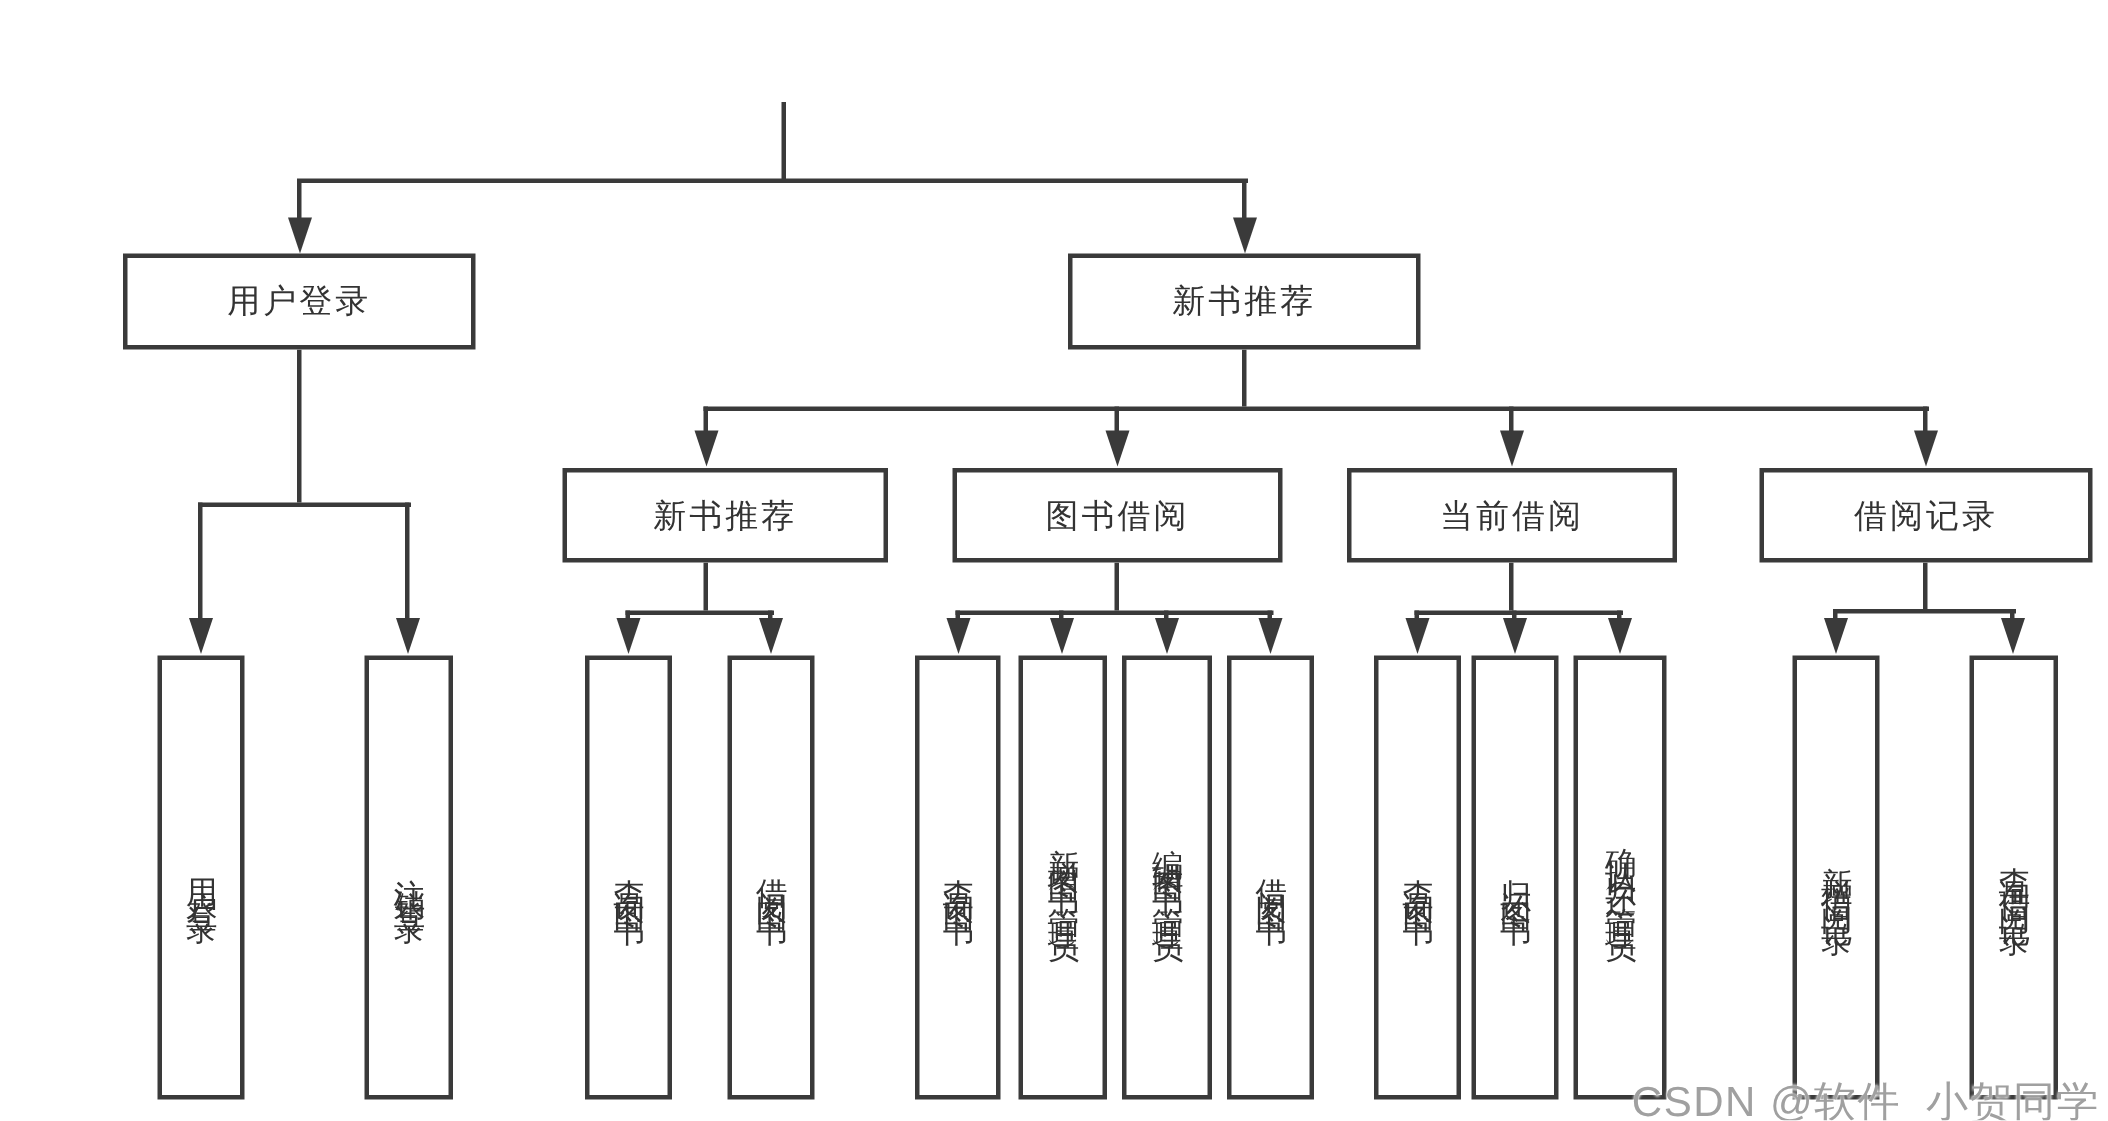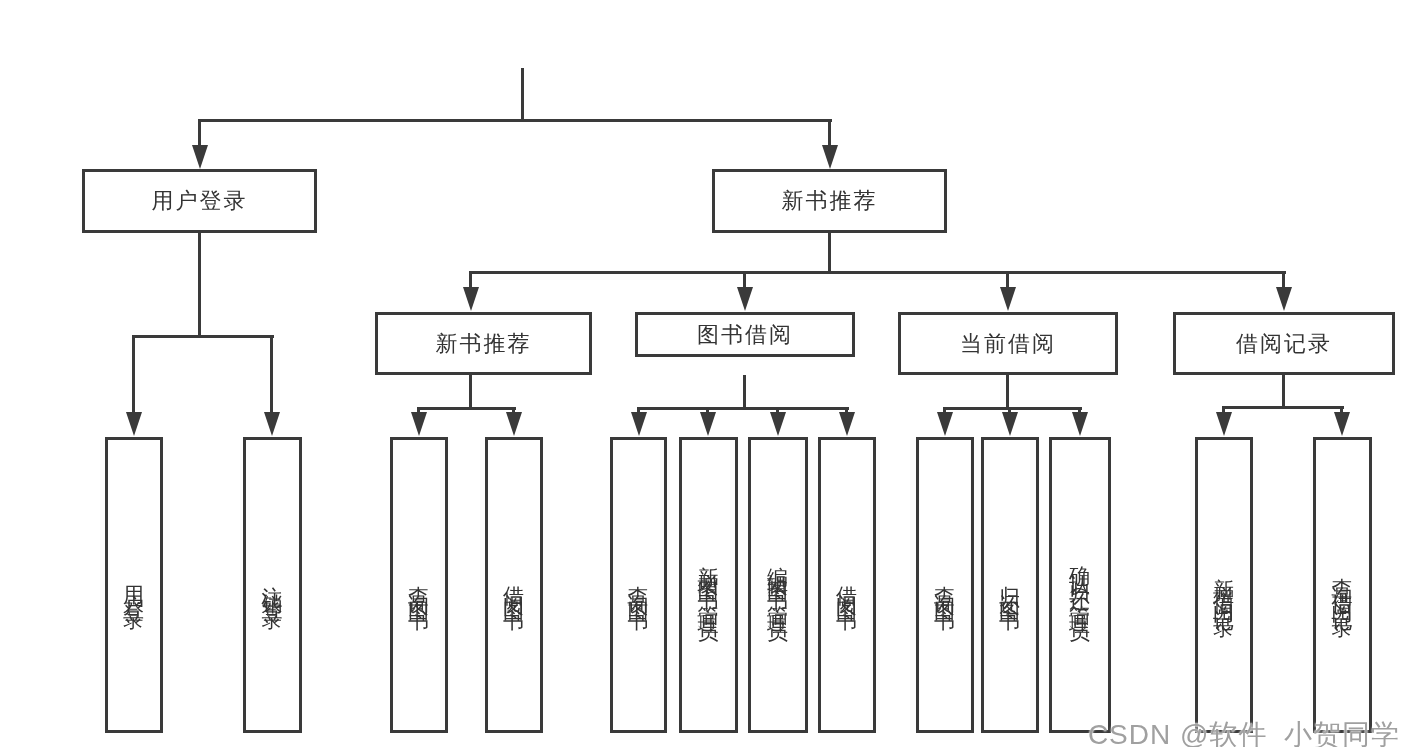--- a/index.html
+++ b/index.html
@@ -140,21 +140,21 @@
       <div class="head"></div>
   </div>
   <div class="arrow" style="left:1276px; top:271px; height:40px;">
     <div class="shaft" style="height:18px;"></div>
       <div class="head"></div>
   </div>
 
   <div class="box h" style="left:375px; top:312px; width:217px; height:63px;">
     <span>新书推荐</span>
   </div>
-  <div class="box h" style="left:635px; top:312px; width:220px; height:45px;font-family:Liberation Mono, monospace;">
+  <div class="box h" style="left:635px; top:312px; width:220px; height:63px;font-family:Liberation Mono, monospace;">
     <span>图书借阅</span>
   </div>
   <div class="box h" style="left:898px; top:312px; width:220px; height:63px;">
     <span>当前借阅</span>
   </div>
   <div class="box h" style="left:1173px; top:312px; width:222px; height:63px;">
     <span>借阅记录</span>
   </div>
 
   <div class="vl" style="left:469px; top:375px; height:32px;"></div>

